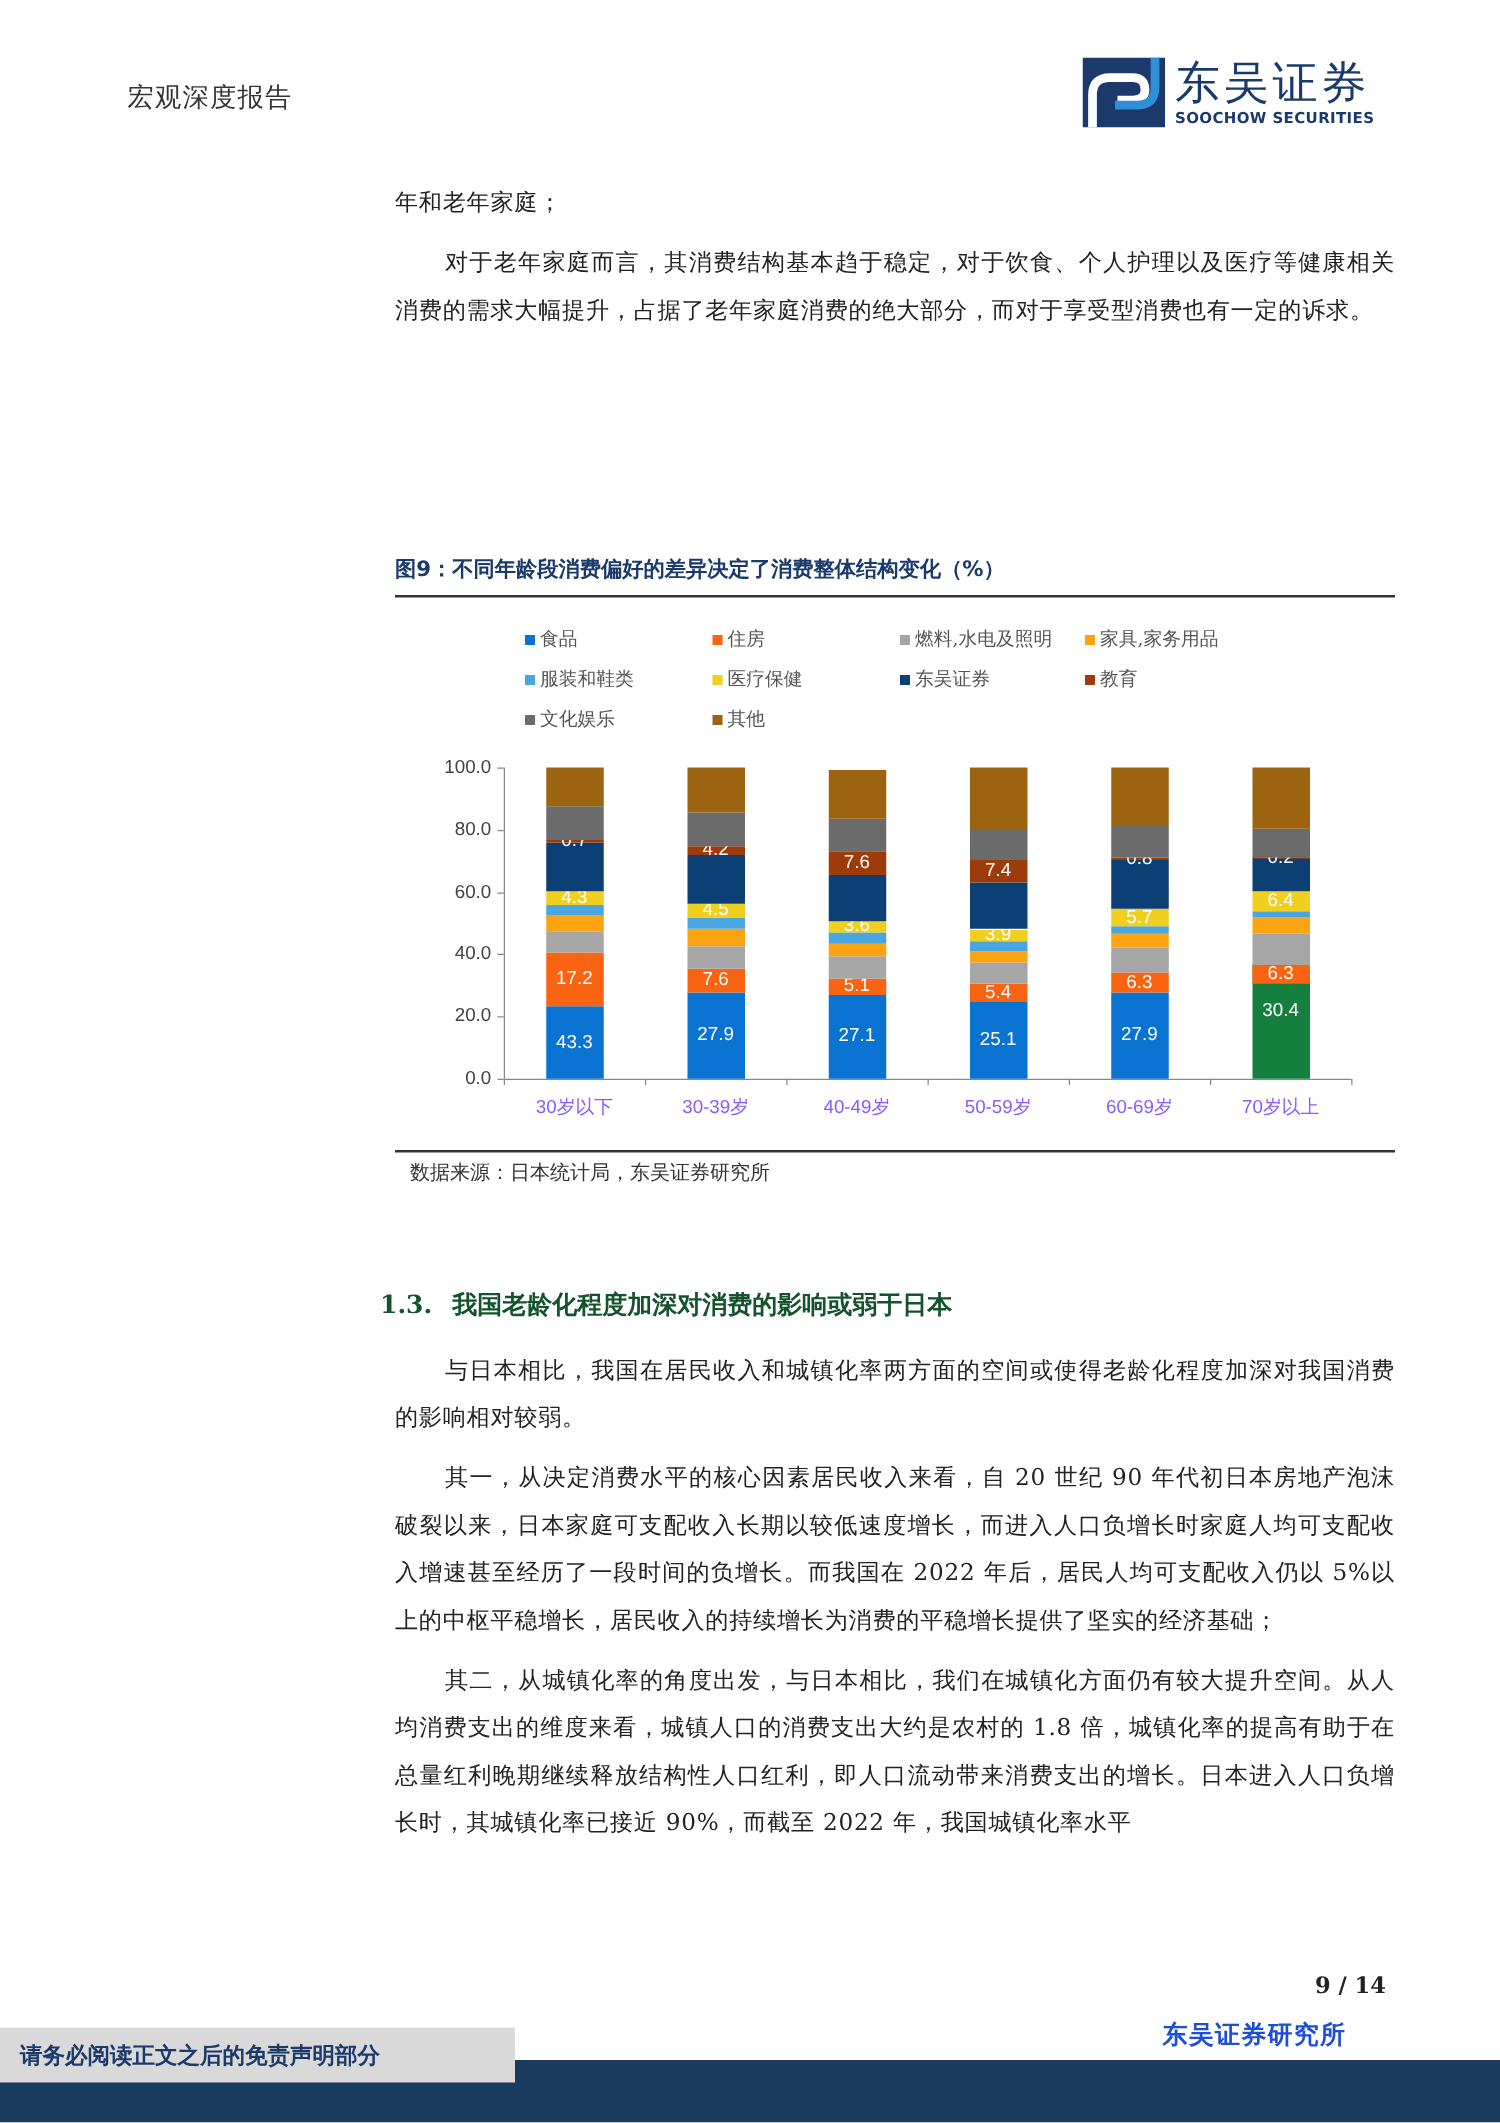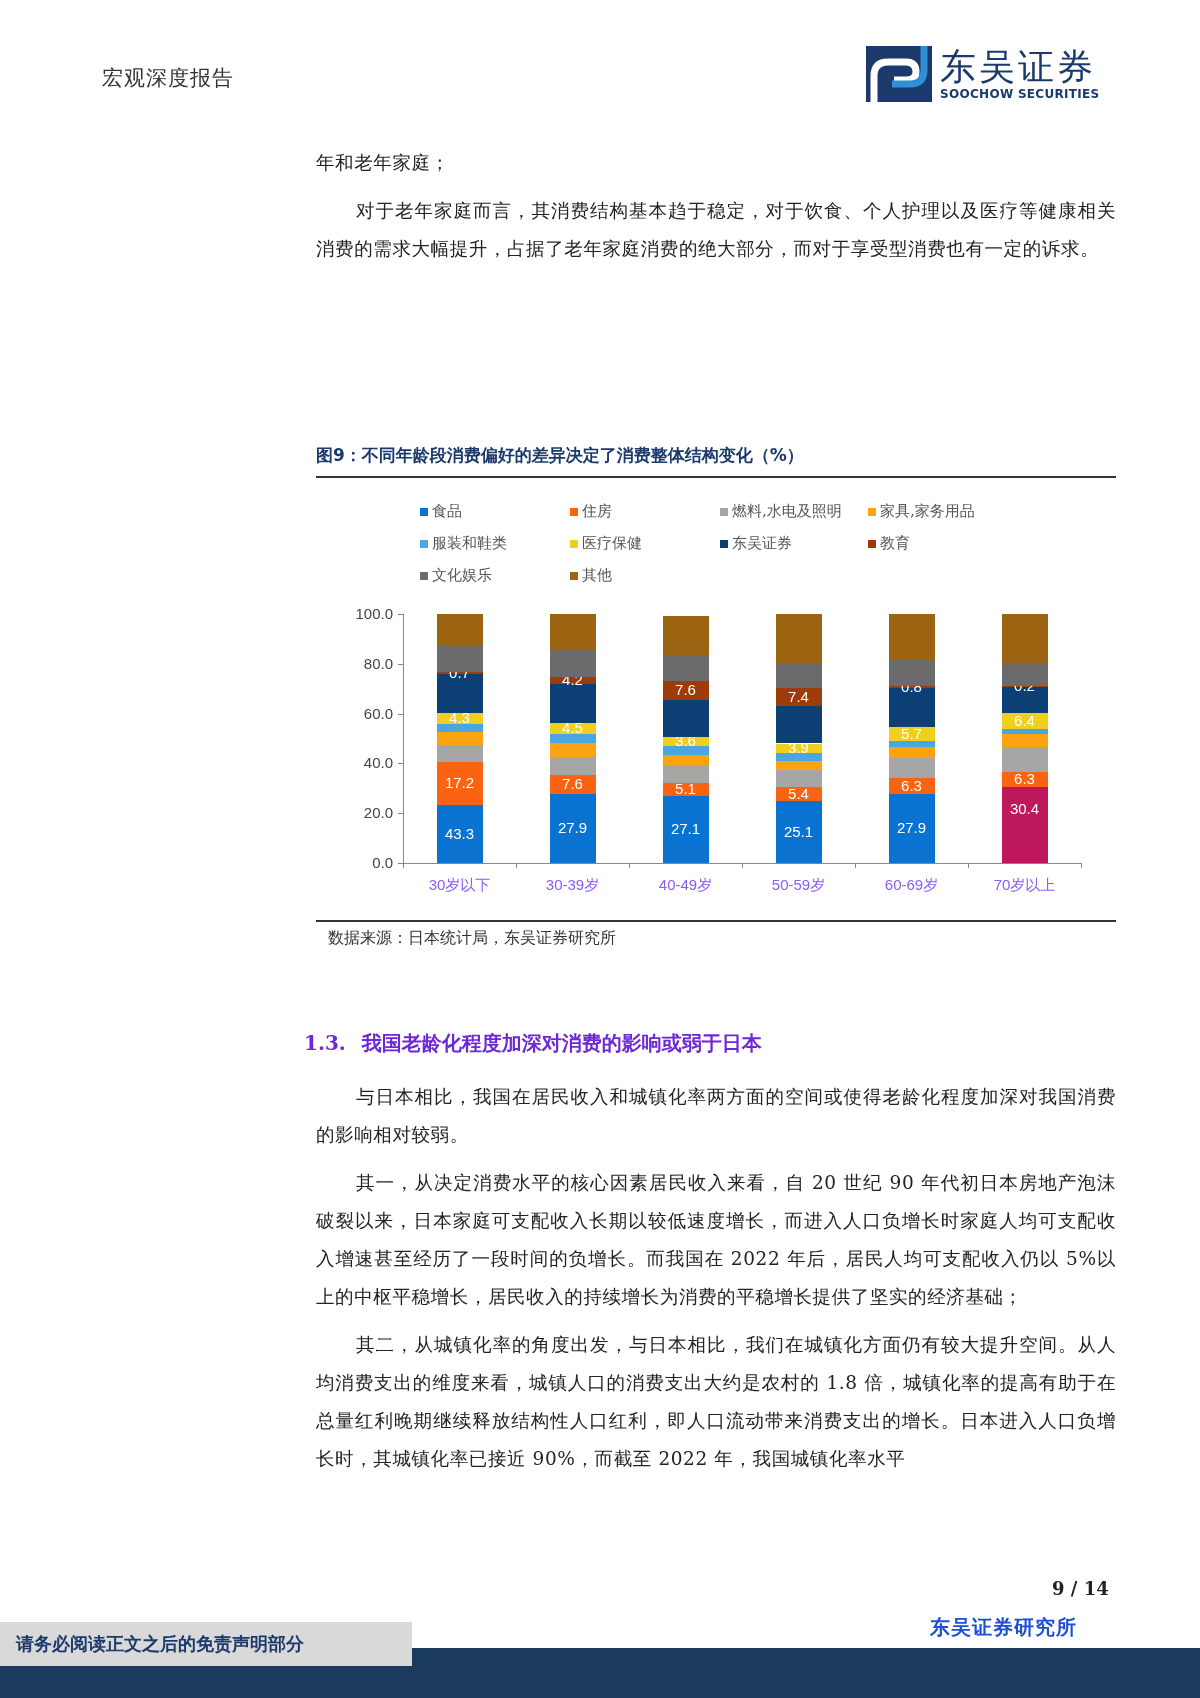--- a/index.html
+++ b/index.html
@@ -30,21 +30,21 @@
   .y-label { position: absolute; font-family: "Liberation Sans", "DejaVu Sans", sans-serif; font-size: 15px; color: #444; text-align: right; width: 55px; }
   .y-axis { position: absolute; left: 73px; top: 14px; width: 1px; height: 249px; background: #888; }
   .y-tick { position: absolute; left: 68px; width: 5px; height: 1px; background: #888; }
   .x-axis { position: absolute; left: 73px; top: 263px; width: 678px; height: 1px; background: #888; }
   .x-tick { position: absolute; top: 263px; width: 1px; height: 5px; background: #888; }
   .bar { position: absolute; width: 46px; }
   .seg { position: absolute; left: 0; width: 100%; }
   .seg-label { position: absolute; left: 0; width: 100%; text-align: center; font-family: "Liberation Sans", "DejaVu Sans", sans-serif; font-size: 15px; color: #ffffff; line-height: 16px; }
   .x-label { position: absolute; top: 276px; width: 100px; text-align: center; font-size: 15px; color: #8b5cf6; font-family: "Liberation Sans", "DejaVu Sans", sans-serif; }
 
-  .section-title { position: absolute; left: 304px; top: 1030px; font-size: 20px; font-weight: bold; color: #6d28d9; }
+  .section-title { position: absolute; left: 304px; top: 1030px; font-size: 20px; font-weight: bold; color: #14532d; }
   .section-num { margin-right: 16px; }
 
   .page-num { position: absolute; left: 1052px; top: 1578px; font-size: 18px; font-weight: bold; color: #222; }
   .footer-org { position: absolute; left: 930px; top: 1614px; font-size: 20px; color: #1d4ed8; font-weight: bold; letter-spacing: 1px; }
   .footer-band { position: absolute; left: 0; top: 1648px; width: 1200px; height: 50px; background: #1a3a5e; }
   .footer-disclaimer { position: absolute; left: 0; top: 1622px; width: 412px; height: 44px; background: #d9d9d9; font-size: 18px; font-weight: bold; color: #1b3a6b; padding: 10px 0 0 16px; }
 </style>
 </head>
 <body>
 
@@ -236,21 +236,21 @@
       </div>
       <div class="seg" style="background: rgb(12, 63, 115); bottom: 135.954px; height: 39.093px;"></div>
       <div class="seg" style="background: rgb(158, 59, 11); bottom: 175.047px; height: 1.992px;">
         <div class="seg-label" style="top: -7.004px;">0.8</div>
       </div>
       <div class="seg" style="background: rgb(107, 107, 107); bottom: 177.039px; height: 26.394px;"></div>
       <div class="seg" style="background: rgb(156, 100, 16); bottom: 203.433px; height: 45.567px;"></div>
     </div>
     <div class="x-label" style="left: 531.5px;">60-69岁</div>
     <div class="bar" style="left: 671.5px; top: 14px; height: 249px;">
-      <div class="seg" style="background: #be185d; bottom: 0px; height: 92px;">
+      <div class="seg" style="background: #15803d; bottom: 0px; height: 92px;">
         <div class="seg-label" style="top: 29.848px;">30.4</div>
       </div>
       <div class="seg" style="background: rgb(250, 99, 18); bottom: 75.696px; height: 15.687px;">
         <div class="seg-label" style="top: -0.1565px;">6.3</div>
       </div>
       <div class="seg" style="background: rgb(166, 166, 166); bottom: 91.383px; height: 24.651px;"></div>
       <div class="seg" style="background: rgb(252, 163, 17); bottom: 116.034px; height: 13.446px;"></div>
       <div class="seg" style="background: rgb(74, 166, 224); bottom: 129.48px; height: 4.482px;"></div>
       <div class="seg" style="background: rgb(240, 207, 30); bottom: 133.962px; height: 15.936px;">
         <div class="seg-label" style="top: -0.0319999px;">6.4</div>

